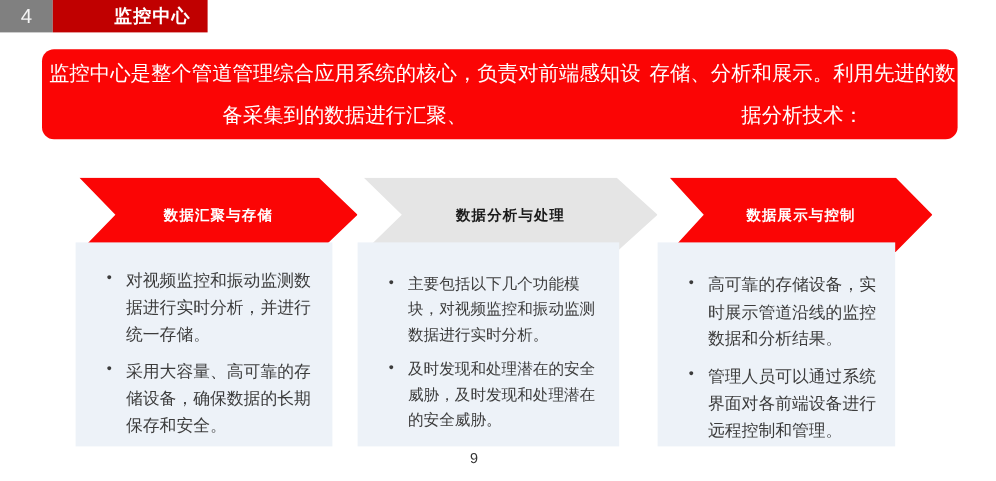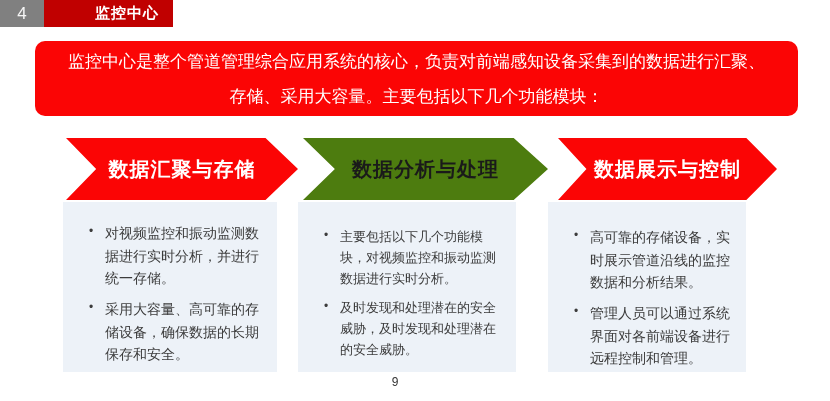--- a/index.html
+++ b/index.html
@@ -35,36 +35,36 @@
   }
 
   
   .banner {
     position: absolute; left: 35px; top: 41px;
     width: 763px; height: 75px;
     background: #FB0505;
     border-radius: 10px;
     color: #ffffff;
     font-size: 17px;
-    display: flex; flex-direction: column;
+    display: flex; flex-direction: row;
     align-items: center; justify-content: center;
     text-align: center;
     line-height: 35px;
   }
 
   
   .chevron {
-    position: absolute; top: 138px; height: 62px;
+    position: absolute; top: 148px; height: 62px;
     clip-path: polygon(0% 0%, 86% 0%, 100% 50%, 86% 100%, 0% 100%, 13% 50%);
     display: flex; align-items: center; justify-content: center;
-    font-size: 20px; font-weight: bold;
+    font-size: 12px; font-weight: bold;
     letter-spacing: 1px;
   }
   .chevron-red { background: #FB0505; color: #ffffff; }
-  .chevron-green { background: #4d7c0f; color: #1a1a1a; }
+  .chevron-green { background: #e5e5e5; color: #1a1a1a; }
   .chevron-1 { left: 66px;  width: 232px; }
   .chevron-2 { left: 303px; width: 245px; }
   .chevron-3 { left: 558px; width: 219px; }
 
   
   .card {
     position: absolute; top: 202px; height: 170px;
     background: #EDF2F8;
     color: #3c3c3c;
     padding: 20px 8px 0 26px;
@@ -101,21 +101,21 @@
 
   <div class="section-badge">
     <span>4</span>
   </div>
   <div class="section-ribbon">
     <span>监控中心</span>
   </div>
 
   <div class="banner">
     <div>监控中心是整个管道管理综合应用系统的核心，负责对前端感知设备采集到的数据进行汇聚、</div>
-    <div>存储、采用大容量。主要包括以下几个功能模块：</div>
+    <div>存储、分析和展示。利用先进的数据分析技术：</div>
   </div>
 
   <div class="chevron chevron-red chevron-1">
     <span>数据汇聚与存储</span>
   </div>
   <div class="chevron chevron-green chevron-2">
     <span>数据分析与处理</span>
   </div>
   <div class="chevron chevron-red chevron-3">
     <span>数据展示与控制</span>

